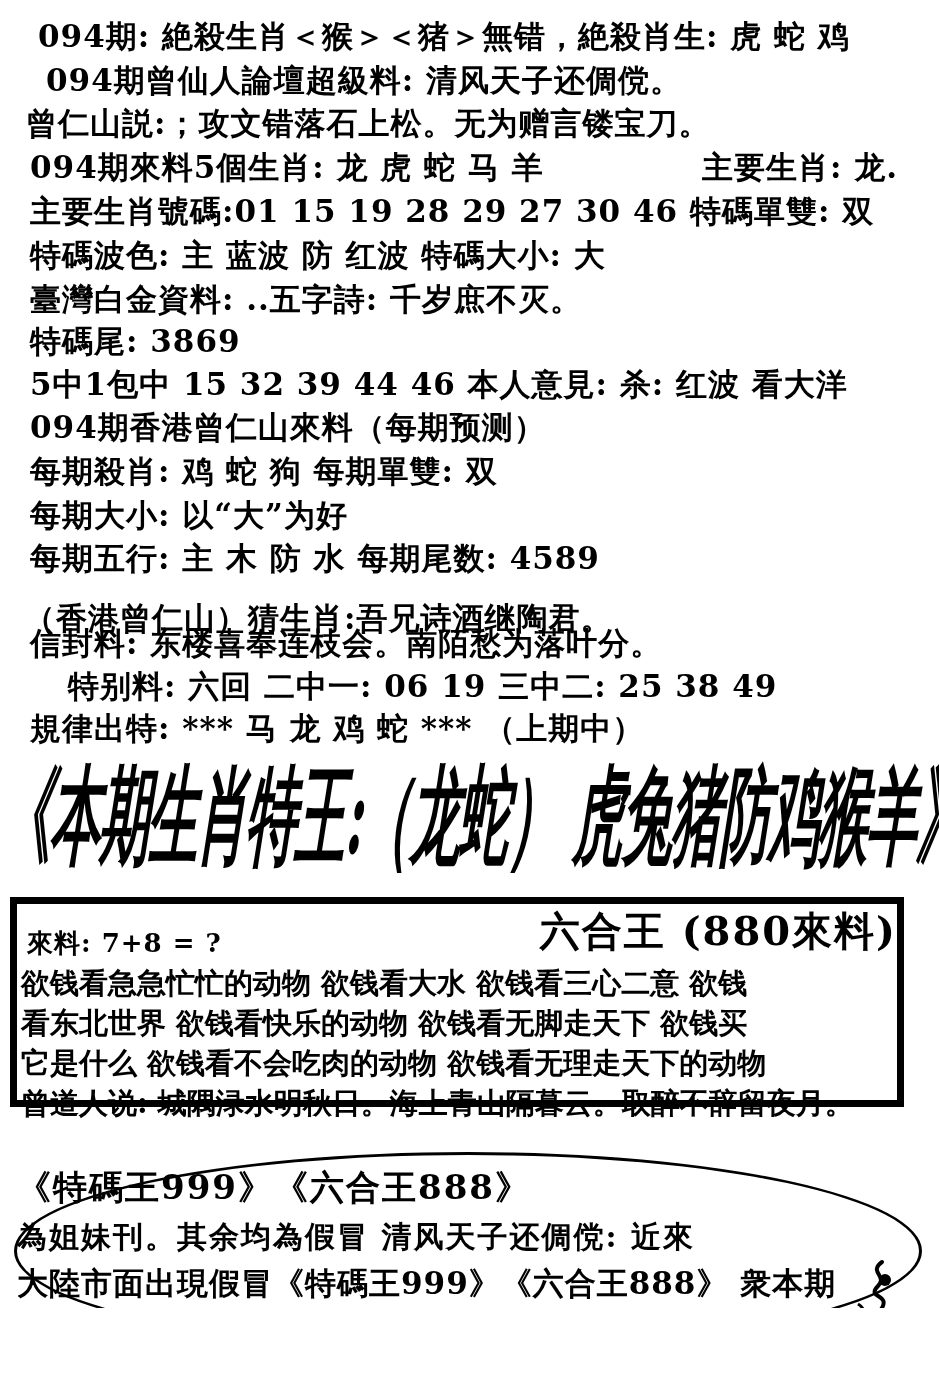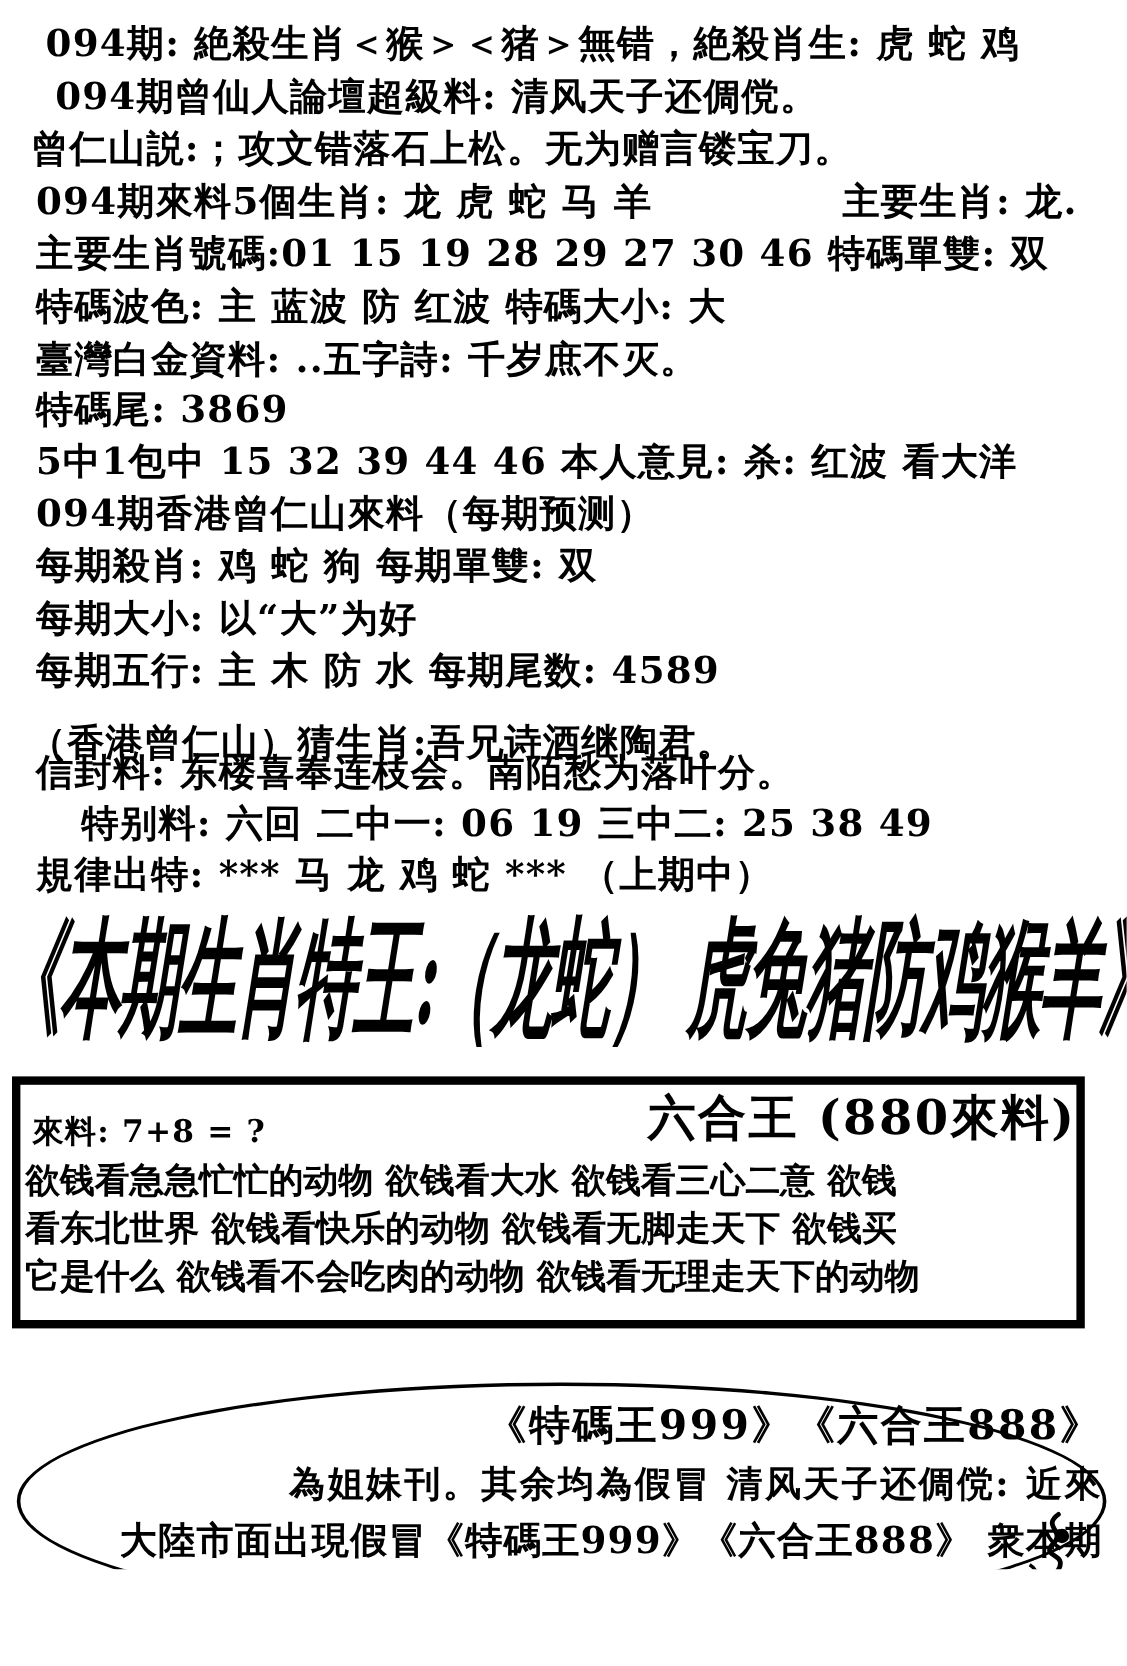--- a/index.html
+++ b/index.html
@@ -50,21 +50,21 @@
   .box-line{
     font-size:29px;font-weight:bold;line-height:40px;
     white-space:nowrap;letter-spacing:0px;
   }
   
   .oval{
     position:absolute;top:1152px;left:14px;
     width:902px;height:192px;
     border:3px solid #000;border-radius:50%;
   }
-  .oval-line{font-weight:bold;white-space:nowrap;text-align:right;}
+  .oval-line{font-weight:bold;white-space:nowrap;text-align:left;}
   .o1{margin-top:10px;font-size:34px;letter-spacing:2px;}
   .o2{margin-top:6px;font-size:30px;letter-spacing:2px;}
   .o3{margin-top:5px;font-size:31px;letter-spacing:1px;}
   .o4{margin-top:5px;font-size:30px;letter-spacing:2px;}
   
   .watermark{
     position:absolute;left:2px;top:1300px;z-index:5;
     font-family:"Liberation Sans","DejaVu Sans",sans-serif;
     font-weight:bold;font-size:64px;letter-spacing:0px;
     white-space:nowrap;
@@ -100,20 +100,21 @@
 
   <div class="banner">《本期生肖特王:（龙蛇） 虎兔猪防鸡猴羊》</div>
 
   <div class="big-box">
     <div class="box-title">六合王 (880來料)</div>
     <div class="box-hint">來料: 7+8 = ?</div>
     <div class="box-body">
       <div class="box-line">欲钱看急急忙忙的动物 欲钱看大水 欲钱看三心二意 欲钱</div>
       <div class="box-line">看东北世界 欲钱看快乐的动物 欲钱看无脚走天下 欲钱买</div>
       <div class="box-line">它是什么 欲钱看不会吃肉的动物 欲钱看无理走天下的动物</div>
+      <div class="box-line">曾道人说: 城隅渌水明秋日。海上青山隔暮云。取醉不辞留夜月。</div>
     </div>
   </div>
 
   <div class="oval">
     <div class="oval-line o1">《特碼王999》《六合王888》</div>
     <div class="oval-line o2">為姐妹刊。其余均為假冒 清风天子还倜傥: 近來</div>
     <div class="oval-line o3">大陸市面出現假冒《特碼王999》《六合王888》 衆本期</div>
     <div class="oval-line o4">開始請認準右上角的防偽標志為正版。謹此!!</div>
   </div>
 

